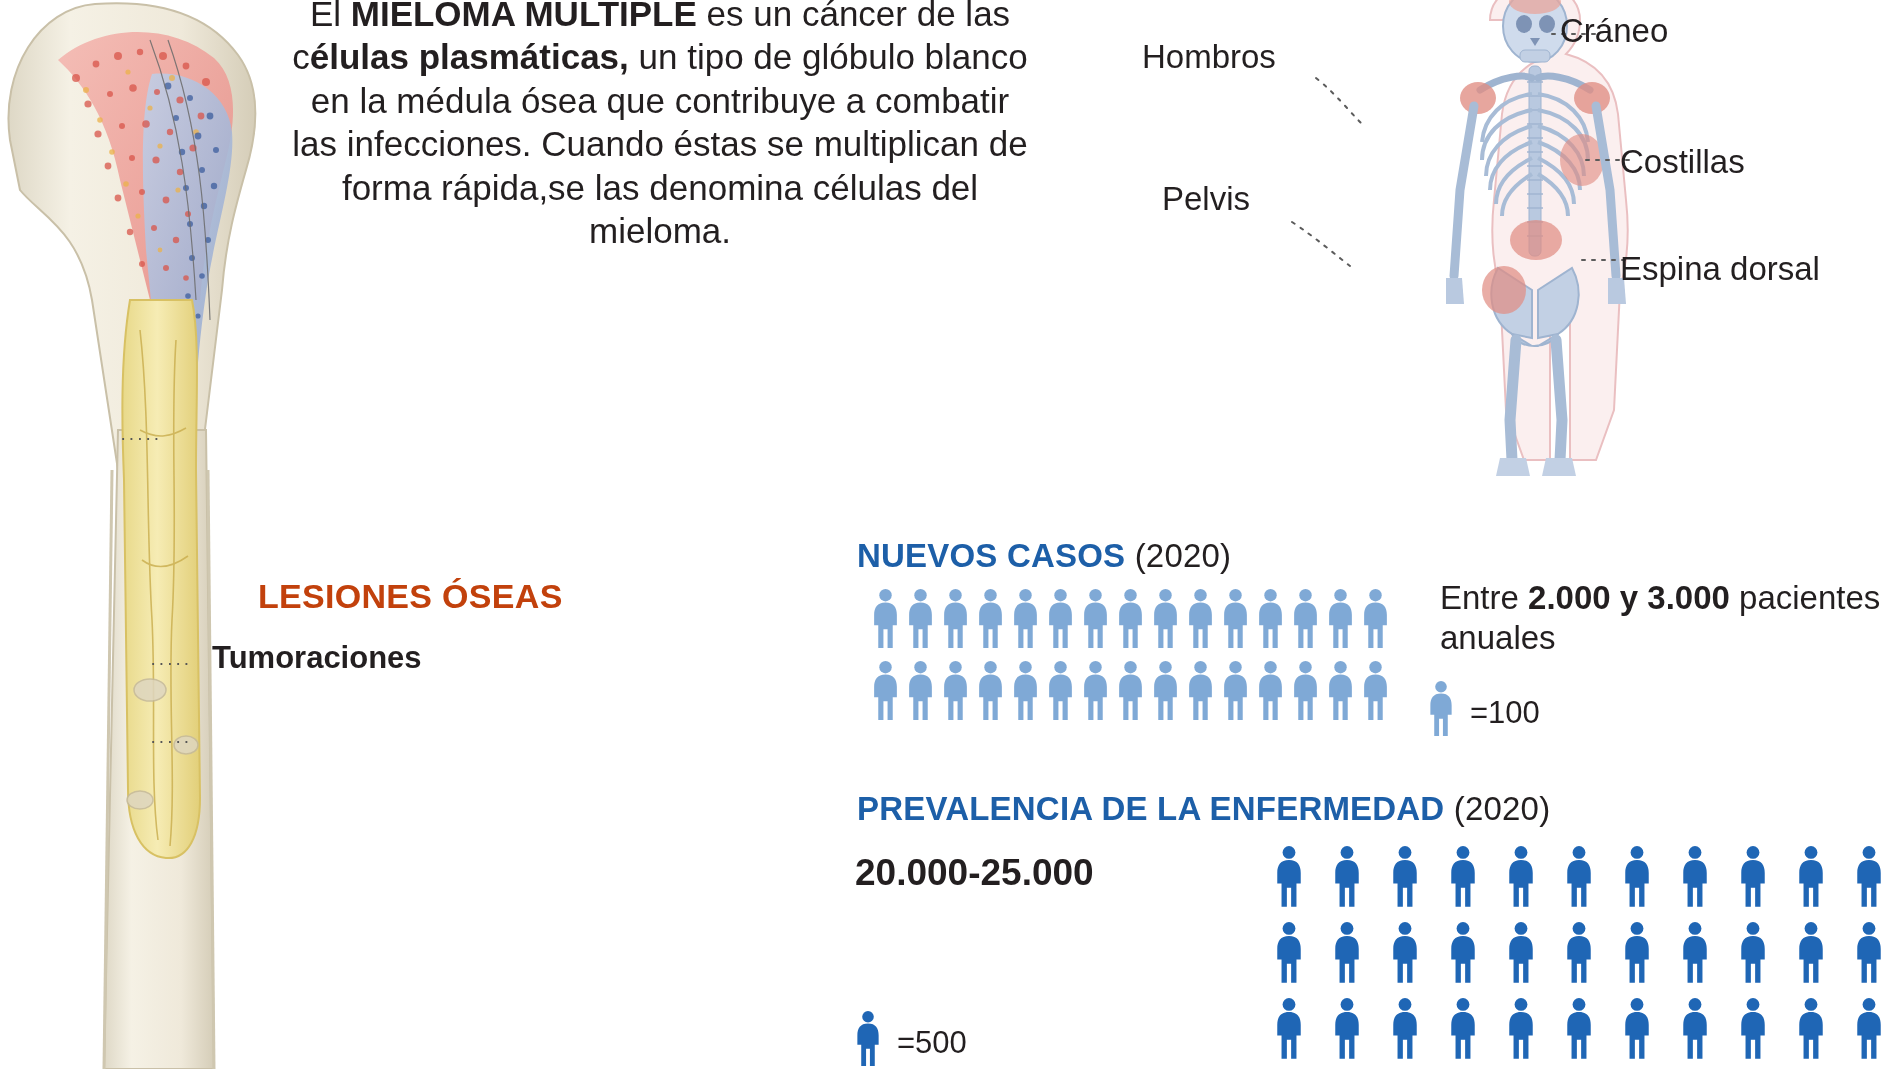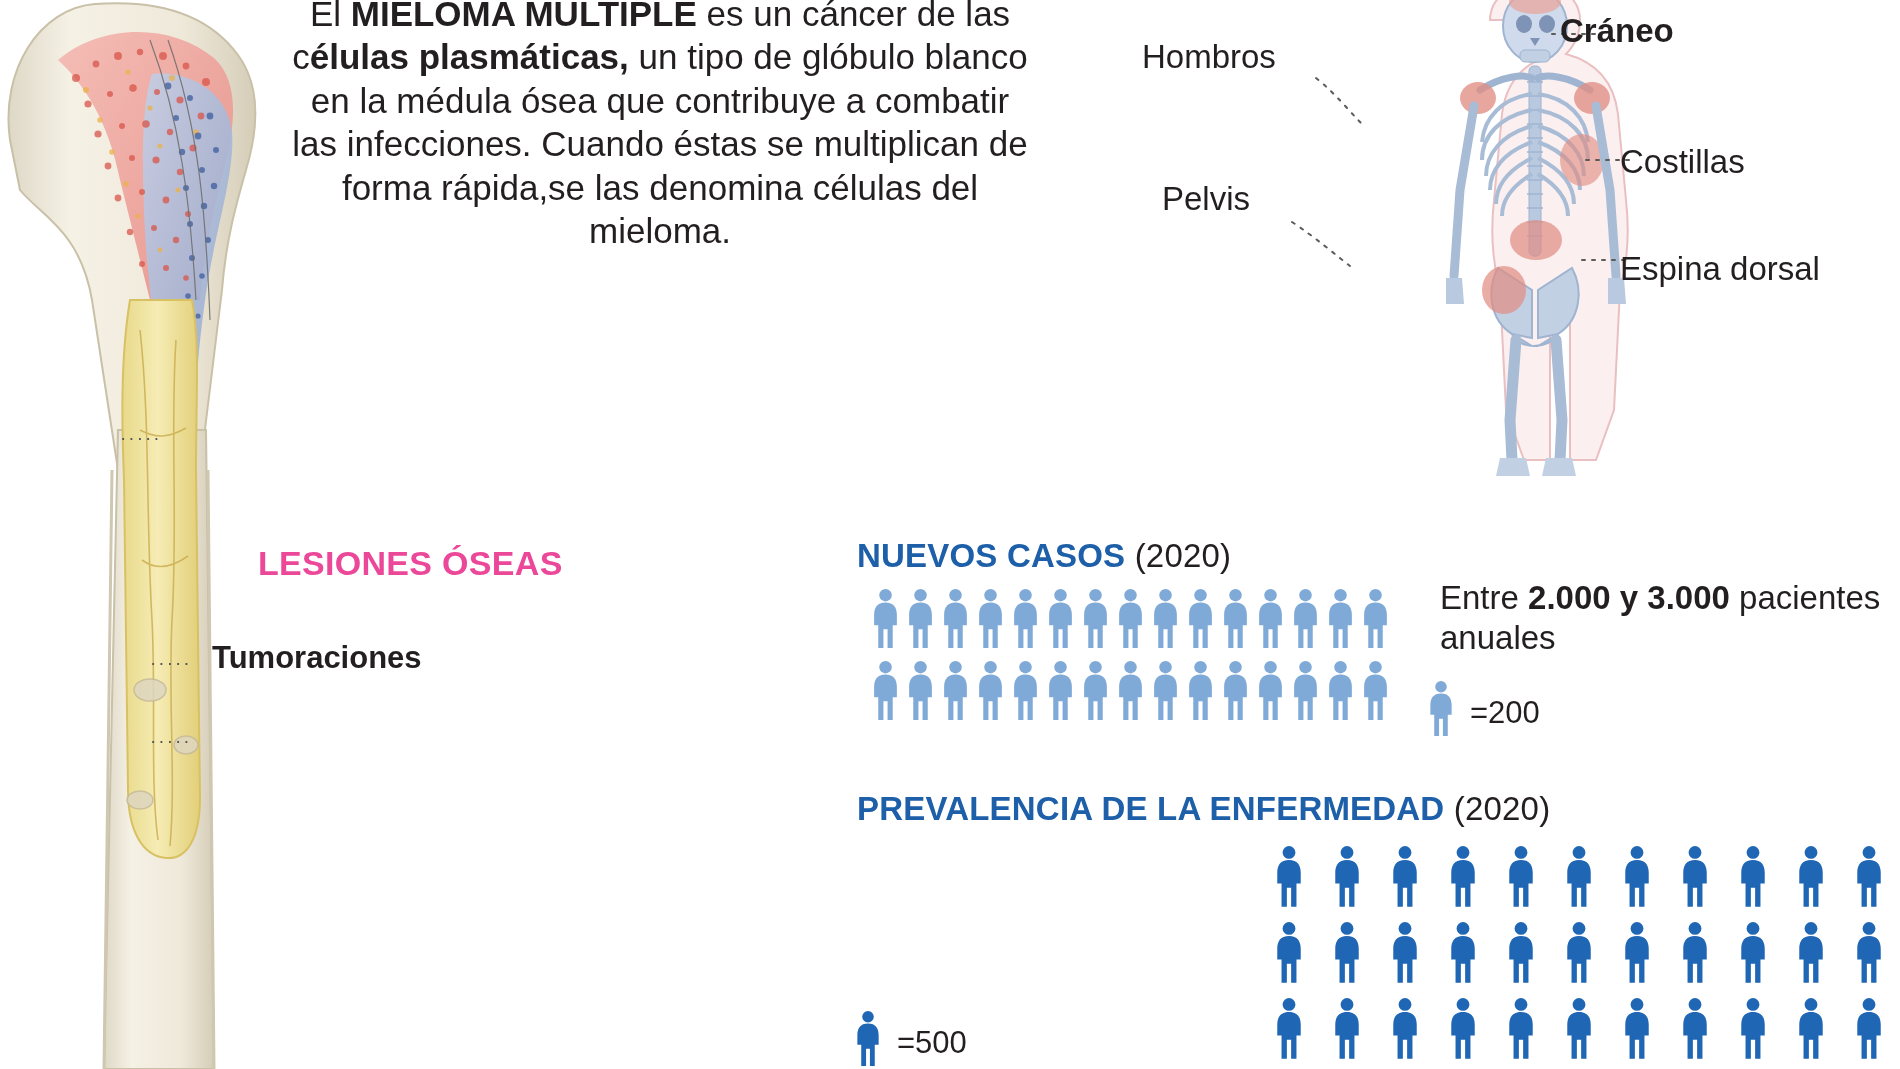--- a/index.html
+++ b/index.html
@@ -67,24 +67,24 @@
   .label-marrow .txt {
     font-size: 35px;
     font-weight: bold;
     line-height: 1.18;
     letter-spacing: .2px;
   }
 
   .heading-blue {
     position: absolute;
     left: 258px;
-    top: 544px;
+    top: 577px;
     font-size: 34px;
     font-weight: bold;
-    color: #ec4899;
+    color: #c2410c;
     letter-spacing: .3px;
   }
 
   .label-tumor {
     left: 150px;
     top: 640px;
     width: 520px;
   }
   .label-tumor .dots-col { width: 62px; }
   .label-tumor .txt { font-size: 31px; font-weight: bold; }
@@ -105,21 +105,21 @@
     top: -10px;
     width: 780px;
     height: 500px;
   }
   .skel-label {
     position: absolute;
     font-size: 33px;
     color: #231f20;
     line-height: 1.15;
   }
-  .skel-cranio { left: 440px; top: 22px; font-weight: bold; }
+  .skel-cranio { left: 440px; top: 22px; }
   .skel-hombros { left: 22px; top: 48px; }
   .skel-costillas { left: 500px; top: 153px; }
   .skel-pelvis { left: 42px; top: 190px; }
   .skel-espina { left: 500px; top: 260px; }
 
   
   .stat-heading {
     position: absolute;
     font-size: 33px;
     color: #1d5fa8;
@@ -565,28 +565,29 @@
 
 <div class="side-note note-nuevos">
   <span>Entre </span><b>2.000 y 3.000</b><span> pacientes anuales</span>
 </div>
 
 <div class="legend legend-nuevos">
   <span class="legend-icon"><svg width="26" height="58" viewBox="0 0 26 60">
         <circle cx="13" cy="7" r="6" fill="#7fa9d6"></circle>
         <path d="M13 14 C5 14 2 19 2 26 L2 36 L6 36 L6 58 L11 58 L11 40 L15 40 L15 58 L20 58 L20 36 L24 36 L24 26 C24 19 21 14 13 14 Z" fill="#7fa9d6"></path>
       </svg></span>
-  <span class="eq">=200</span>
+  <span class="eq">=100</span>
 </div>
 
 <div class="stat-heading h-prev">
   <span>PREVALENCIA DE LA ENFERMEDAD</span><span class="year"> (2020)</span>
 </div>
 
 <div class="prev-text">
+  <span class="big">20.000-25.000</span>
 </div>
 
 <div class="pic-grid grid-prev" style="gap: 8px 30px;">
     <span class="person"><svg width="28" height="64" viewBox="0 0 26 60">
         <circle cx="13" cy="7" r="6" fill="#1f66b5"></circle>
         <path d="M13 14 C5 14 2 19 2 26 L2 36 L6 36 L6 58 L11 58 L11 40 L15 40 L15 58 L20 58 L20 36 L24 36 L24 26 C24 19 21 14 13 14 Z" fill="#1f66b5"></path>
       </svg></span>
     <span class="person"><svg width="28" height="64" viewBox="0 0 26 60">
         <circle cx="13" cy="7" r="6" fill="#1f66b5"></circle>
         <path d="M13 14 C5 14 2 19 2 26 L2 36 L6 36 L6 58 L11 58 L11 40 L15 40 L15 58 L20 58 L20 36 L24 36 L24 26 C24 19 21 14 13 14 Z" fill="#1f66b5"></path>

